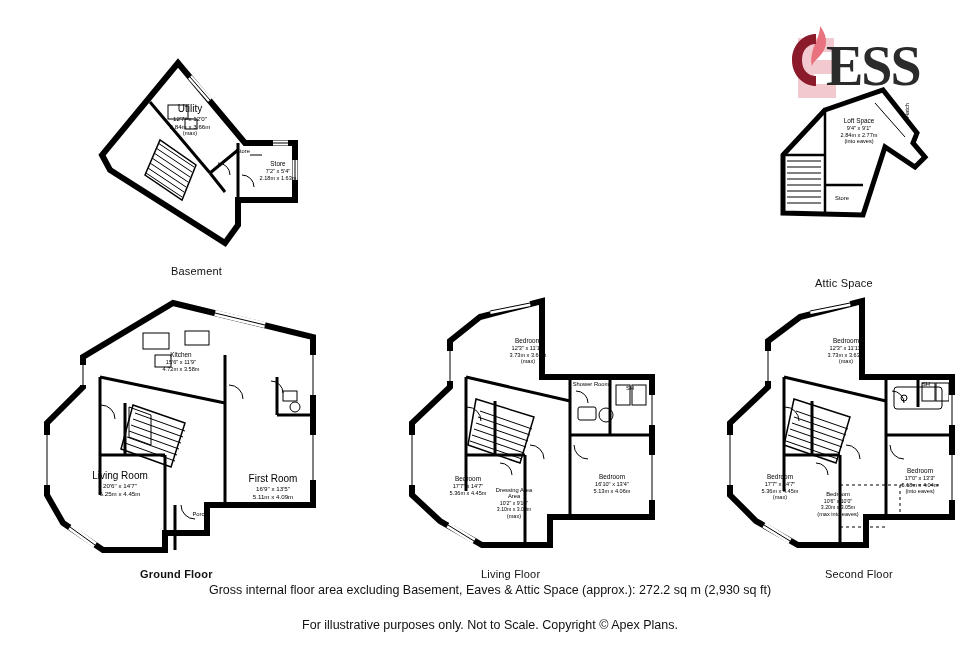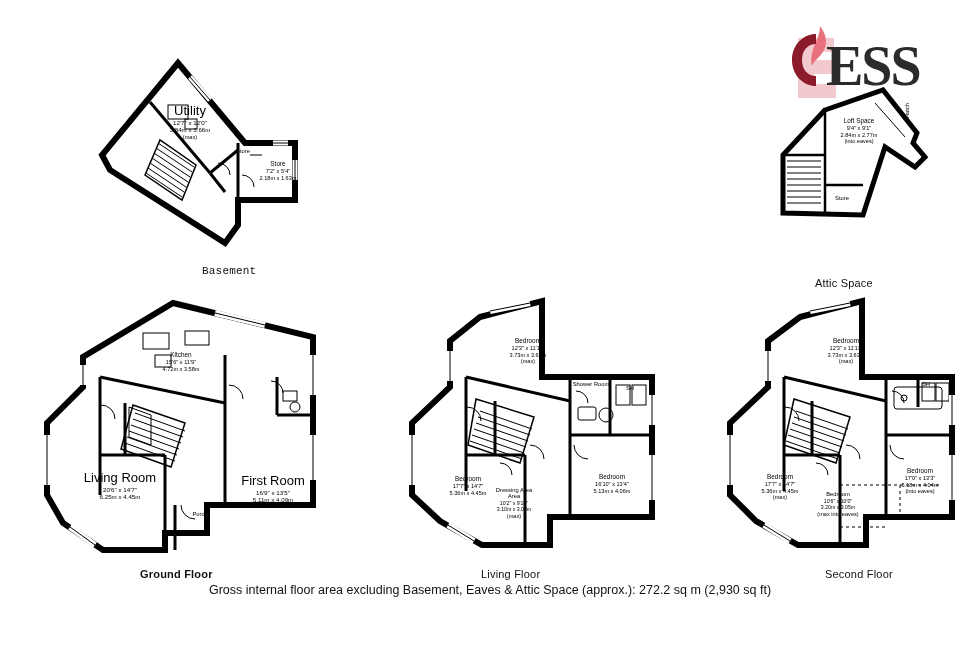--- a/index.html
+++ b/index.html
@@ -32,21 +32,21 @@
     letter-spacing: 0.2px;
   }
   .room {
     position: absolute;
     text-align: center;
     white-space: nowrap;
     line-height: 1.22;
     color: #000;
   }
   .room .nm {
-    font-size: 13px;
+    font-size: 10px;
     display: block;
   }
   .room .d1 {
     font-size: 6.2px;
     display: block;
   }
   .room .d2 {
     font-size: 6.2px;
     display: block;
   }
@@ -140,21 +140,21 @@
     </div>
     <div class="room tiny" style="left:128px; top:93px; width:50px;">
       <span class="nm">Store</span>
     </div>
     <div class="room small" style="left:158px; top:105px; width:60px;">
       <span class="nm">Store</span>
       <span class="d1">7'2" x 5'4"</span>
       <span class="d2">2.18m x 1.63m</span>
     </div>
   </div>
-  <div class="floor-label" style="left:202px; top:265px;font-family:Liberation Mono, monospace;">Basement</div>
+  <div class="floor-label" style="left:171px; top:265px;">Basement</div>
 
   <div class="floor" style="left:765px; top:85px; width:180px; height:160px;">
     <svg width="180" height="160" viewBox="0 0 180 160">
       <path d="M60 25 L118 5 L152 48 L148 58 L160 72 L150 82 L120 62 L98 130 L18 128 L18 70 Z" fill="#ffffff" stroke="#000" stroke-width="5" stroke-linejoin="miter"></path>
       <g stroke="#000" stroke-width="2.5" fill="none">
         <path d="M18 70 L60 70"></path>
         <path d="M60 25 L60 128"></path>
         <path d="M60 100 L98 100"></path>
       </g>
       <g stroke="#000" stroke-width="1" fill="none">
@@ -411,14 +411,15 @@
     <div class="room small" style="left:190px; top:172px; width:80px;">
       <span class="nm">Bedroom</span>
       <span class="d1">17'0" x 13'3"</span>
       <span class="d2">5.18m x 4.04m</span>
       <span class="note">(into eaves)</span>
     </div>
   </div>
   <div class="floor-label" style="left:825px; top:568px;">Second Floor</div>
 
   <div class="footer l1">Gross internal floor area excluding Basement, Eaves &amp; Attic Space (approx.): 272.2 sq m (2,930 sq ft)</div>
+  <div class="footer l2">For illustrative purposes only. Not to Scale. Copyright © Apex Plans.</div>
 
 </div>
 
 </body></html>

